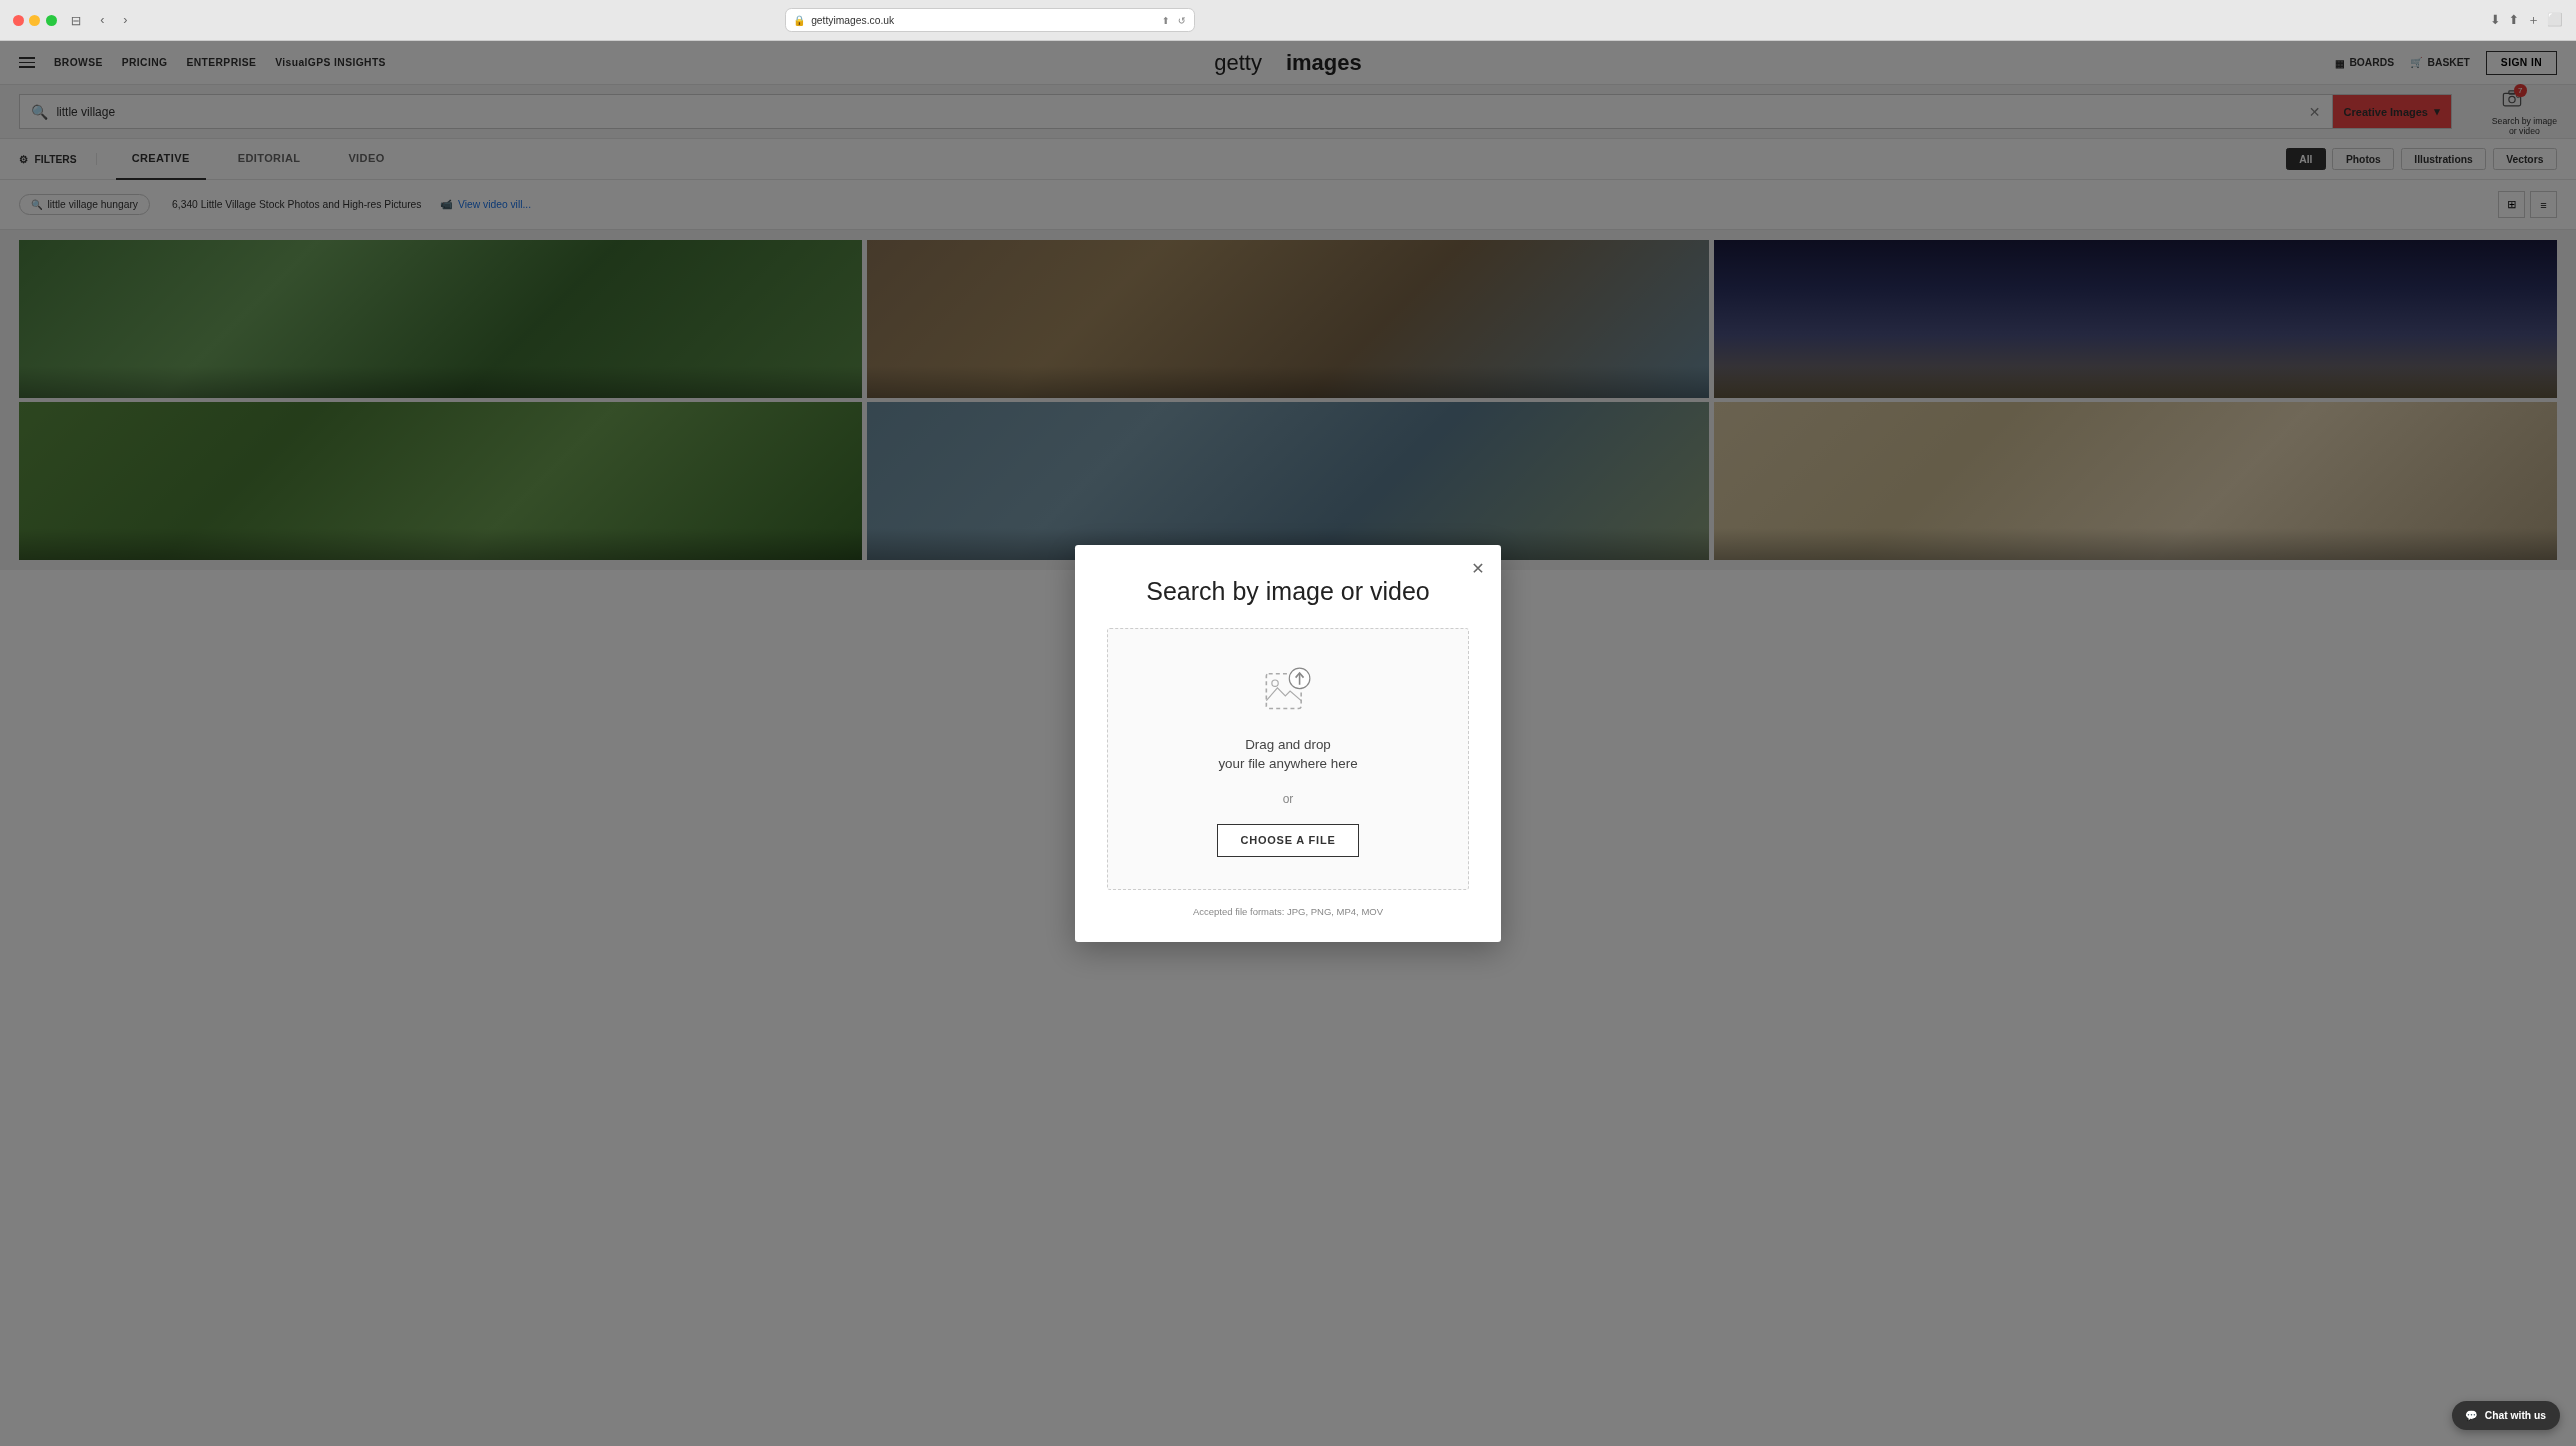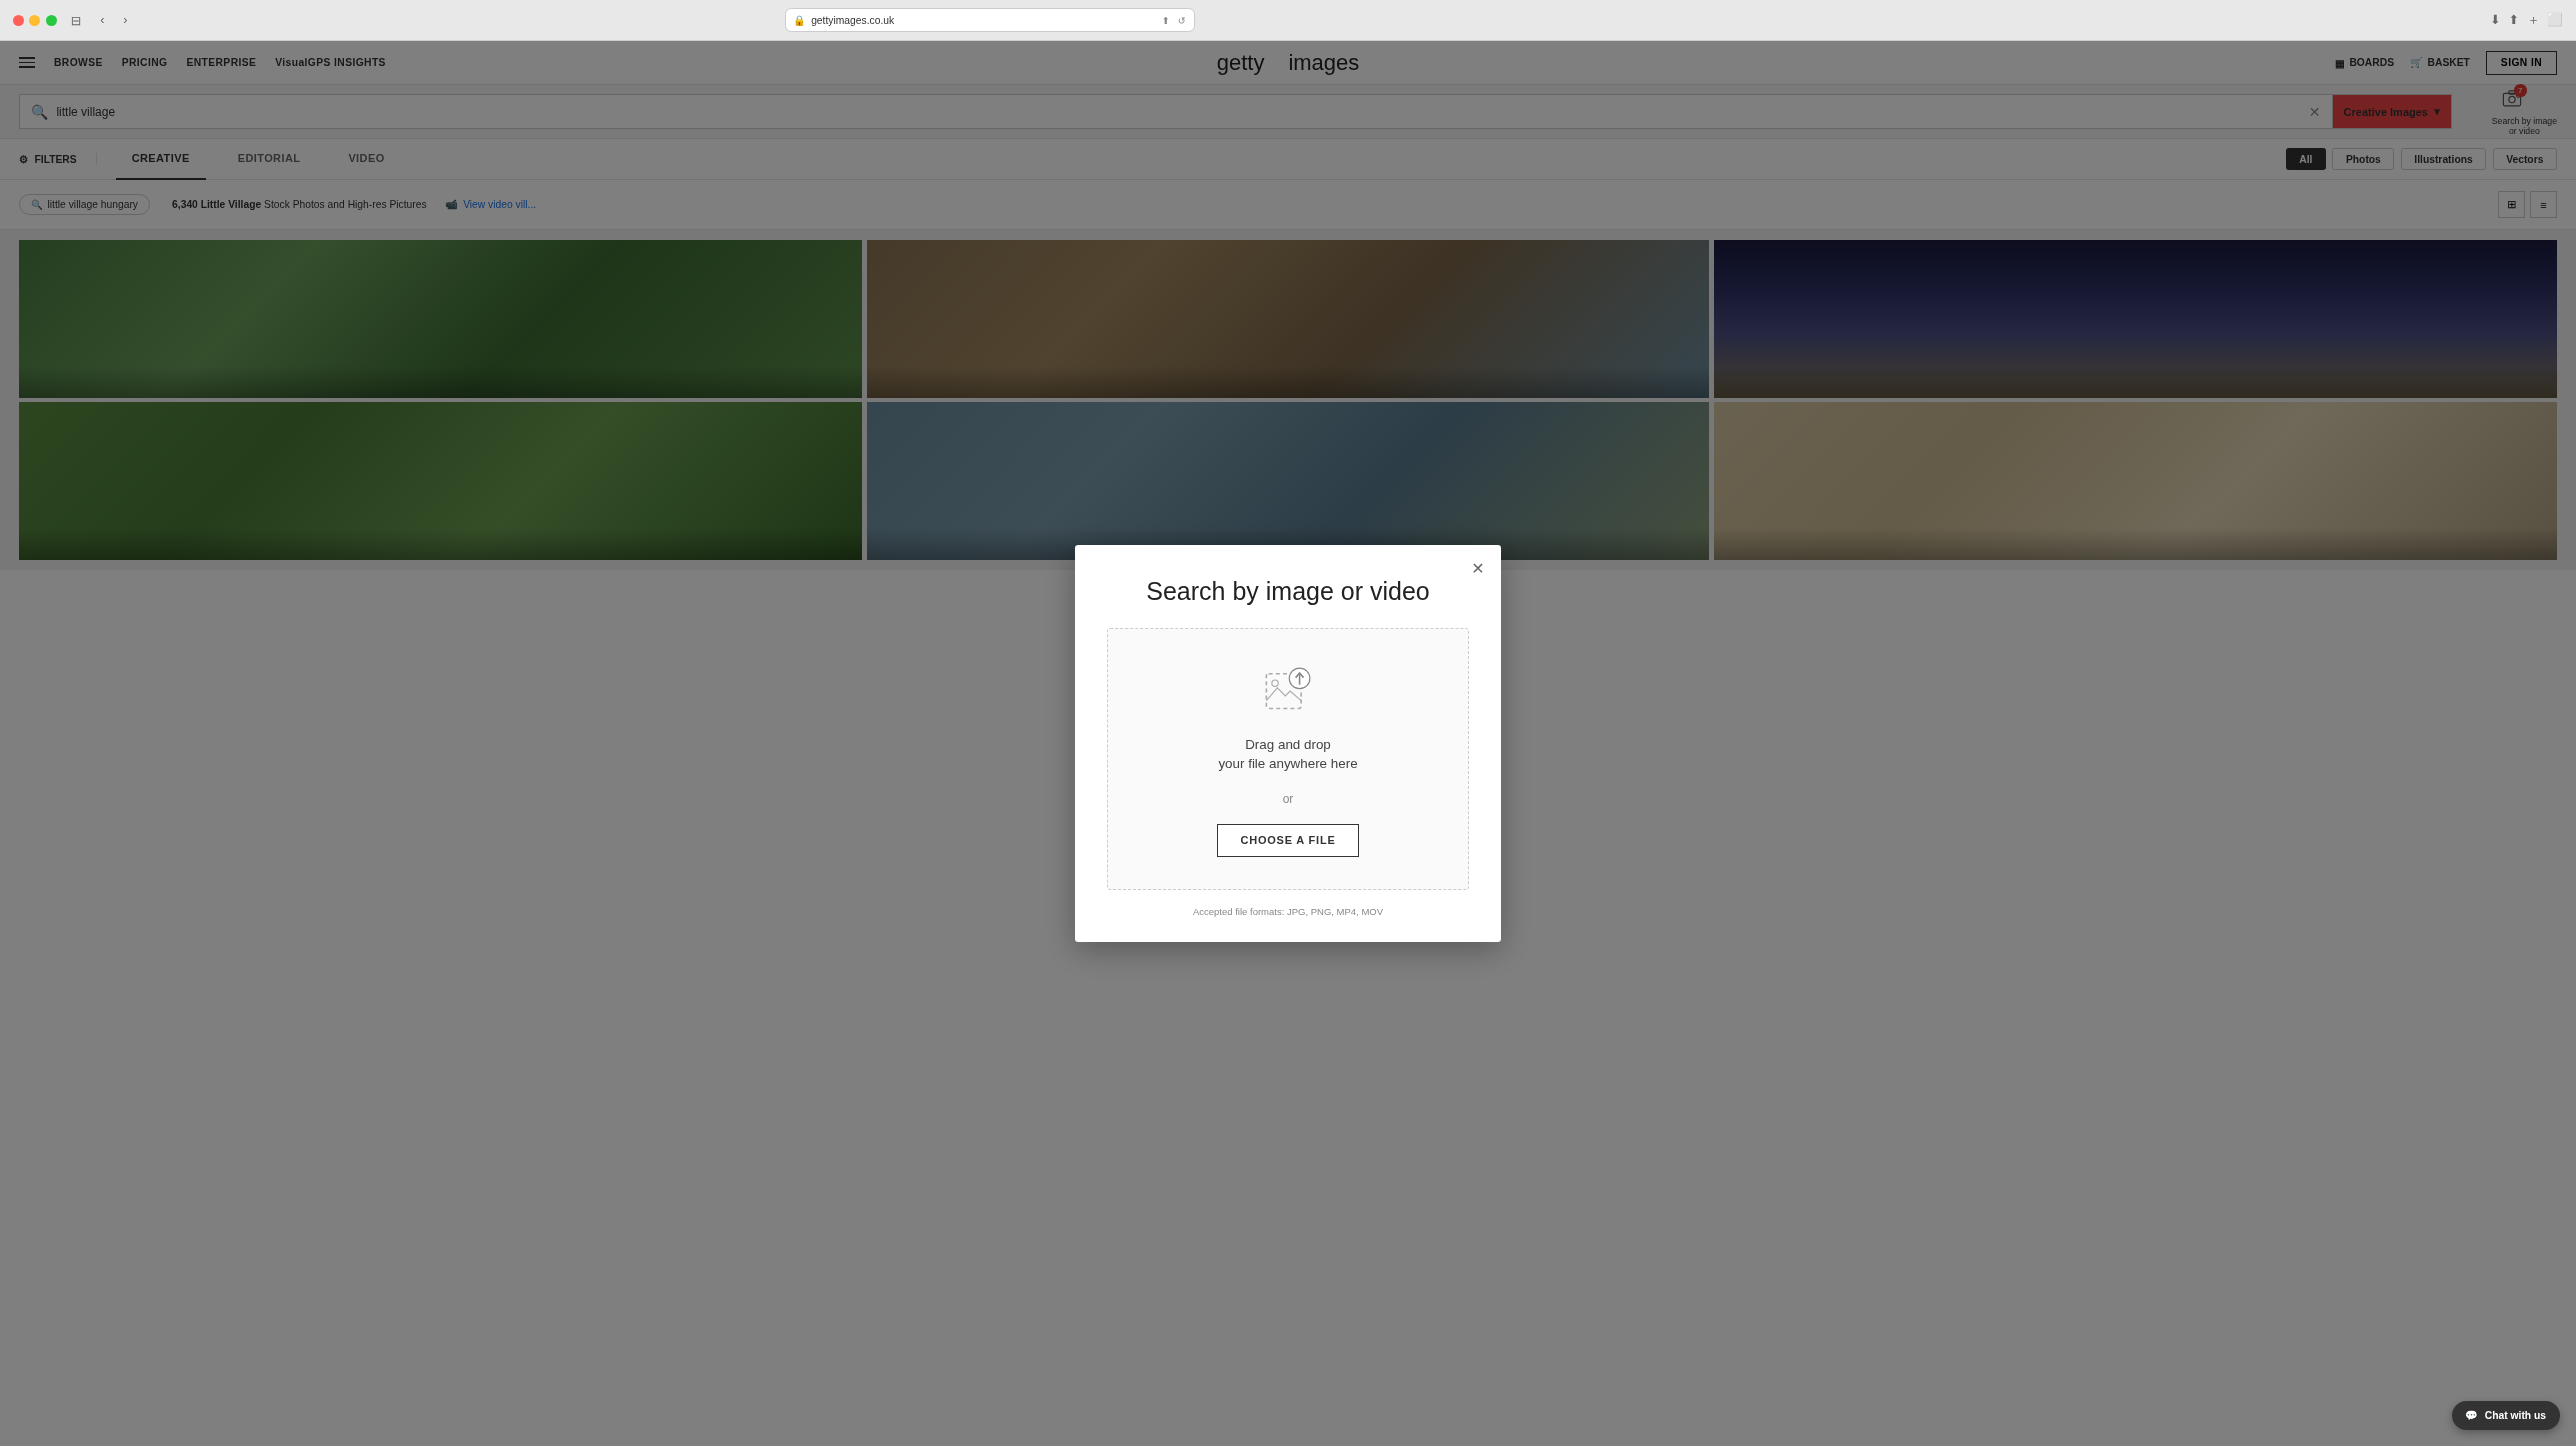--- a/index.html
+++ b/index.html
@@ -50,21 +50,21 @@
       align-items: center;
       padding: 0 19px;
       border-bottom: 0.8px solid #e5e5e5;
       position: relative;
     }
     .nav-left { display: flex; align-items: center; gap: 19px; }
     .hamburger { display: flex; flex-direction: column; gap: 3.2px; cursor: pointer; }
     .hamburger span { display: block; width: 16px; height: 1.6px; background: #333; }
     .nav-link { font-size: 10.3px; font-weight: 600; color: #333; cursor: pointer; text-decoration: none; letter-spacing: 0.4px; }
     .logo { position: absolute; left: 50%; transform: translateX(-50%); font-size: 22px; font-weight: 400; color: #222; }
-    .logo strong { font-weight: 400; margin-left: 24px; }
+    .logo strong { font-weight: 700; margin-left: 24px; }
     .nav-right { margin-left: auto; display: flex; align-items: center; gap: 16px; }
     .nav-right-item { display: flex; align-items: center; gap: 4.7px; font-size: 10.3px; font-weight: 600; color: #333; cursor: pointer; }
     .sign-in-btn {
       border: 1.6px solid #333;
       padding: 5.5px 14px;
       font-size: 10.3px;
       font-weight: 700;
       background: white;
       cursor: pointer;
       letter-spacing: 0.4px;
@@ -197,21 +197,21 @@
       align-items: center;
       gap: 4.7px;
       border: 0.8px solid #ccc;
       border-radius: 16px;
       padding: 4px 11px;
       font-size: 10.3px;
       cursor: pointer;
       color: #333;
     }
     .results-count { font-size: 10.3px; color: #333; margin-left: 12.6px; }
-    .results-count strong { font-weight: 700; }
+    .results-count strong { font-weight: 400; }
     .video-link { font-size: 10.3px; color: #1a73e8; cursor: pointer; text-decoration: none; display: flex; align-items: center; gap: 4.7px; margin-left: 9.5px; }
     .view-options { margin-left: auto; display: flex; gap: 4.7px; }
     .view-btn { width: 27px; height: 27px; border: 0.8px solid #ccc; background: white; cursor: pointer; display: flex; align-items: center; justify-content: center; font-size: 11px; }
 
     
     .image-grid {
       display: grid;
       grid-template-columns: repeat(3, 1fr);
       gap: 4.7px;
       padding: 9.5px 19px;

